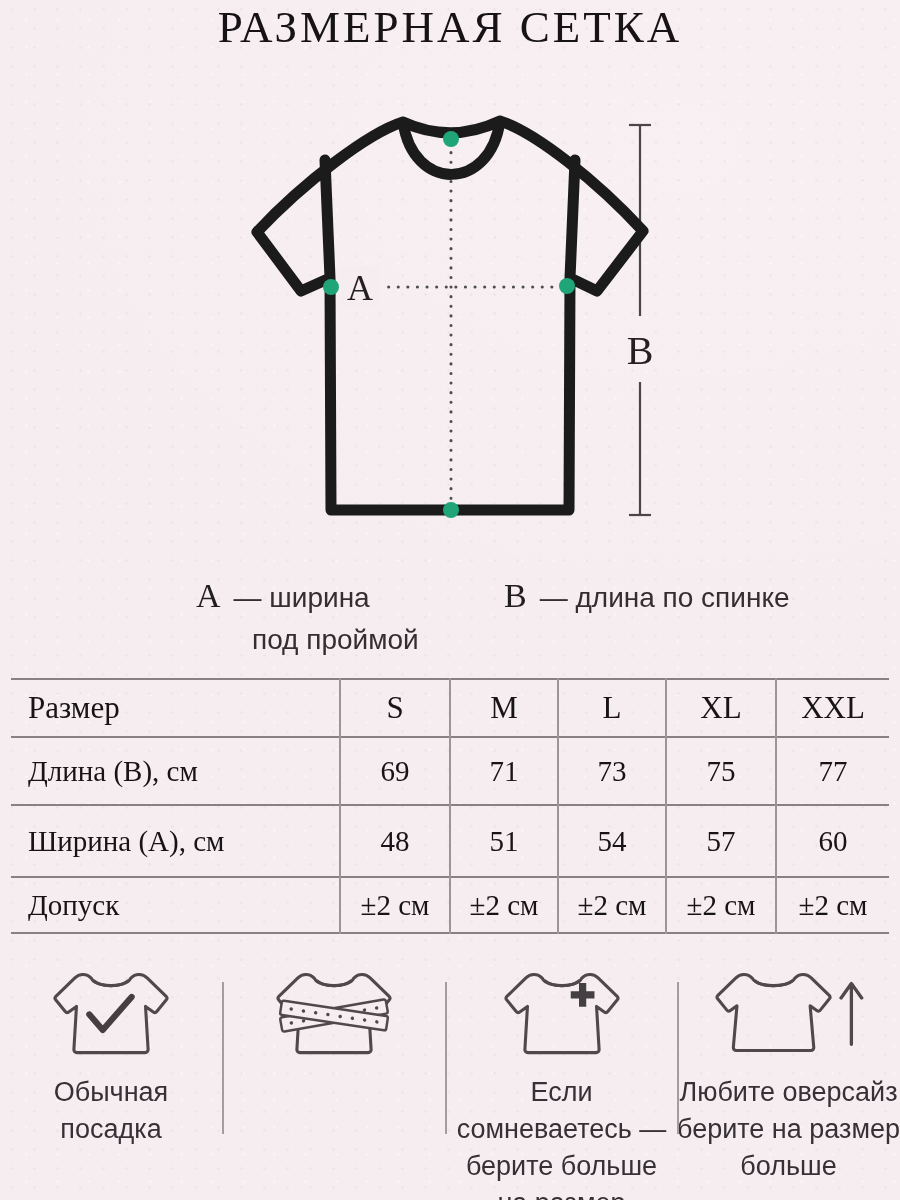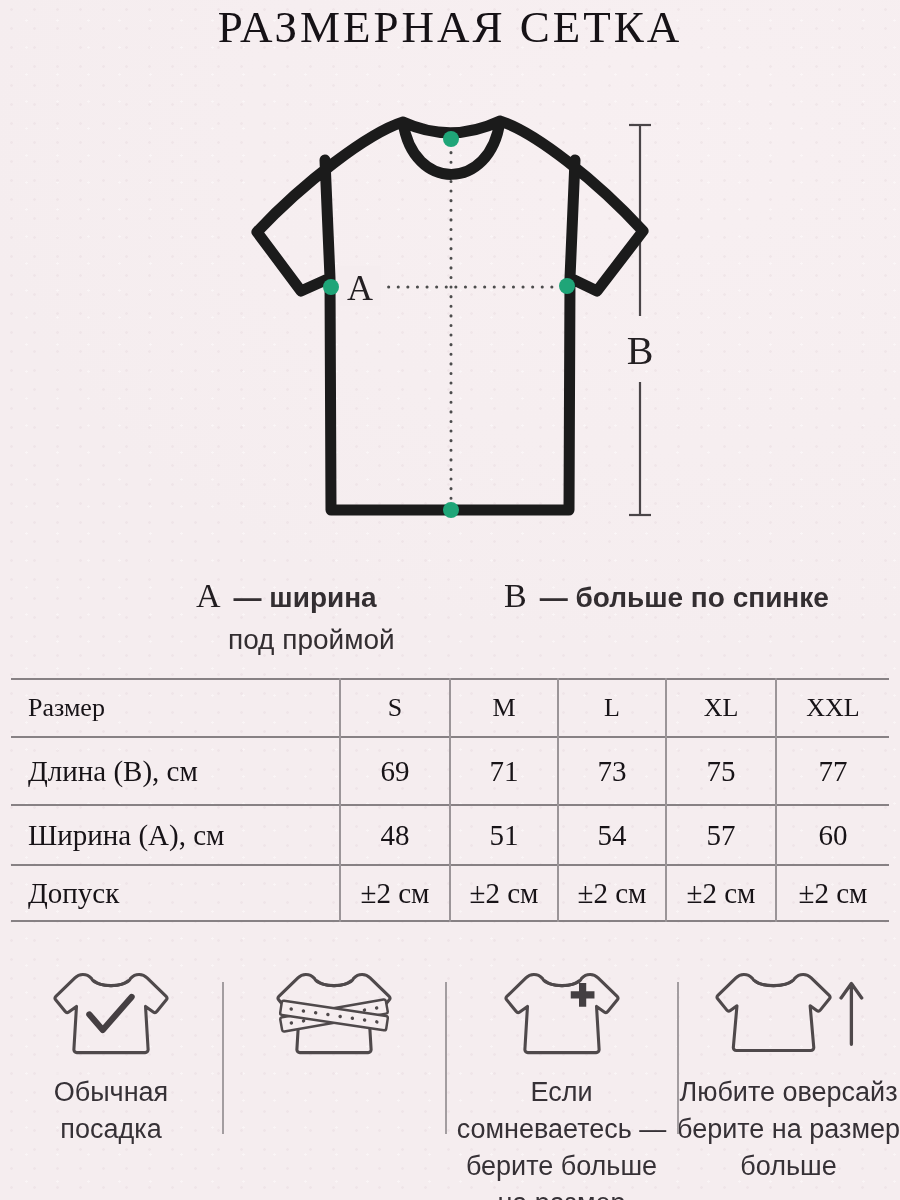--- a/index.html
+++ b/index.html
@@ -28,39 +28,39 @@
   .measure-letter{
     font-family:"Liberation Serif", serif;
     fill:#231f22;
   }
   
   .legend{position:absolute;top:577px;}
   .legend-a{left:196px;}
   .legend-b{left:504px;}
   .legend .l1{display:flex;align-items:baseline;gap:13px;}
   .legend .letter{font-family:"Liberation Serif", serif;font-size:34px;color:#211d20;}
-  .legend .ltext{font-size:28px;color:#332e31;font-weight:bold;}
-  .legend .l2{margin:9px 0 0 32px;font-size:28px;color:#332e31;}
+  .legend .ltext{font-size:28px;color:#332e31;}
+  .legend .l2{margin:9px 0 0 56px;font-size:28px;color:#332e31;}
   
   .size-table{
     position:absolute;left:11px;top:678px;
     border-collapse:collapse;table-layout:fixed;width:878px;
     font-family:"Liberation Serif", serif;
     color:#171317;
     border-top:2px solid #878184;
   }
   .size-table tr{border-bottom:2px solid #878184;}
   .size-table td{
     border-right:2px solid #9b9598;
     text-align:center;vertical-align:middle;
     font-size:29px;
   }
   .size-table td:last-child{border-right:none;}
   .size-table td.rowlabel{text-align:left;padding-left:17px;}
-  .size-table tr.head td{font-size:26px;}
+  .size-table tr.head td{font-size:31px;}
   
   .tips{
     position:absolute;left:0;top:966px;width:900px;
     display:grid;grid-template-columns:222px 224px 231px 223px;
   }
   .tip{display:flex;flex-direction:column;align-items:center;}
   .tip-caption{
     margin-top:8px;text-align:center;
     font-size:27px;line-height:37px;color:#363136;
   }
@@ -113,21 +113,21 @@
   <div class="legend legend-a">
     <div class="l1">
       <span class="letter">A</span>
       <span class="ltext">— ширина</span>
     </div>
     <div class="l2">под проймой</div>
   </div>
   <div class="legend legend-b">
     <div class="l1">
       <span class="letter">B</span>
-      <span class="ltext">— больше по спинке</span>
+      <span class="ltext">— длина по спинке</span>
     </div>
   </div>
 
   <table class="size-table">
     <colgroup>
       <col style="width:329px">
         <col style="width:110px">
         <col style="width:108px">
       <col style="width:108px">
         <col style="width:110px">
@@ -143,21 +143,21 @@
       <td>XXL</td>
     </tr>
     <tr style="height:68px">
       <td class="rowlabel">Длина (B), см</td>
       <td>69</td>
       <td>71</td>
       <td>73</td>
       <td>75</td>
       <td>77</td>
     </tr>
-    <tr style="height:60px">
+    <tr style="height:72px">
       <td class="rowlabel">Ширина (A), см</td>
       <td>48</td>
       <td>51</td>
       <td>54</td>
       <td>57</td>
       <td>60</td>
     </tr>
     <tr style="height:56px">
       <td class="rowlabel">Допуск</td>
       <td>±2 см</td>

